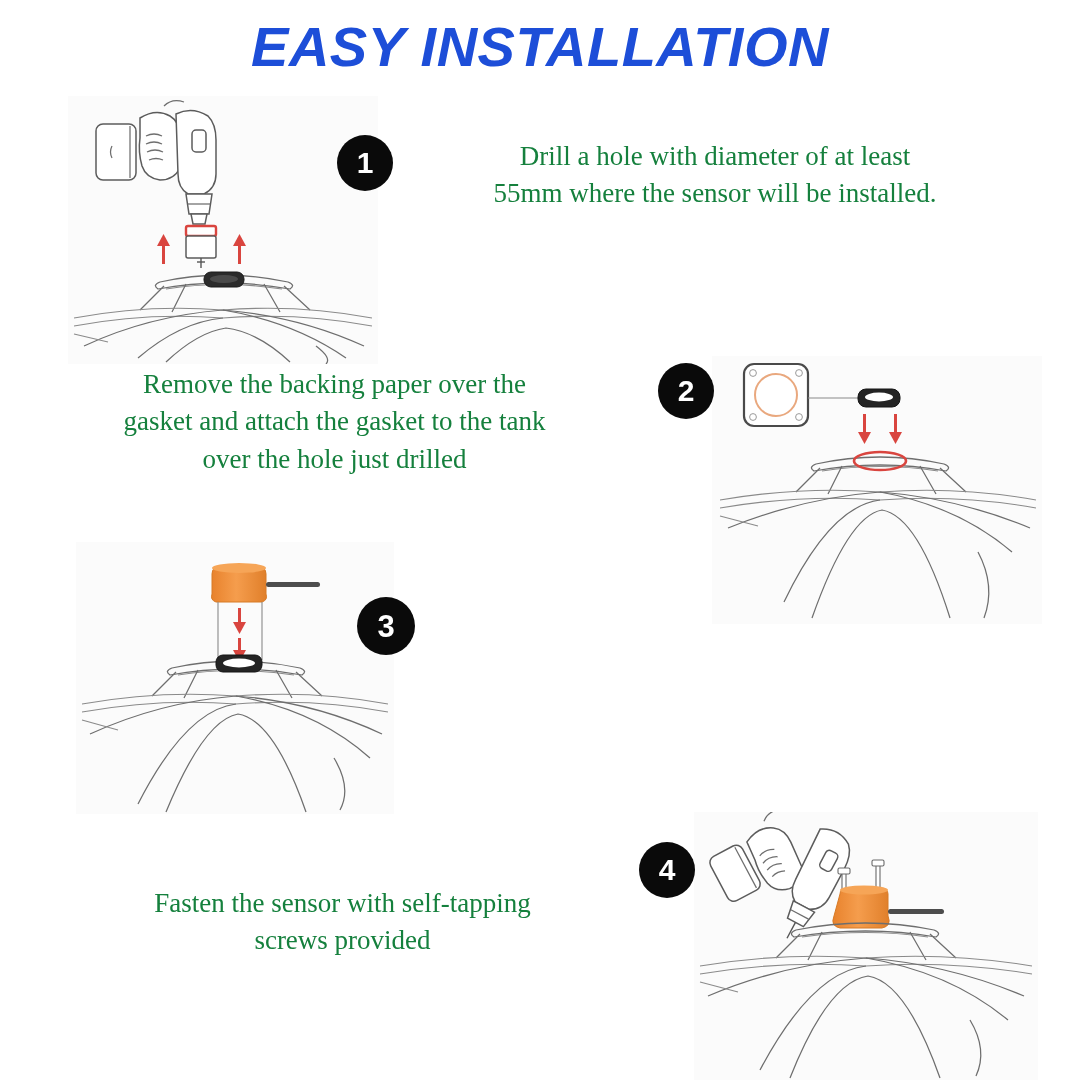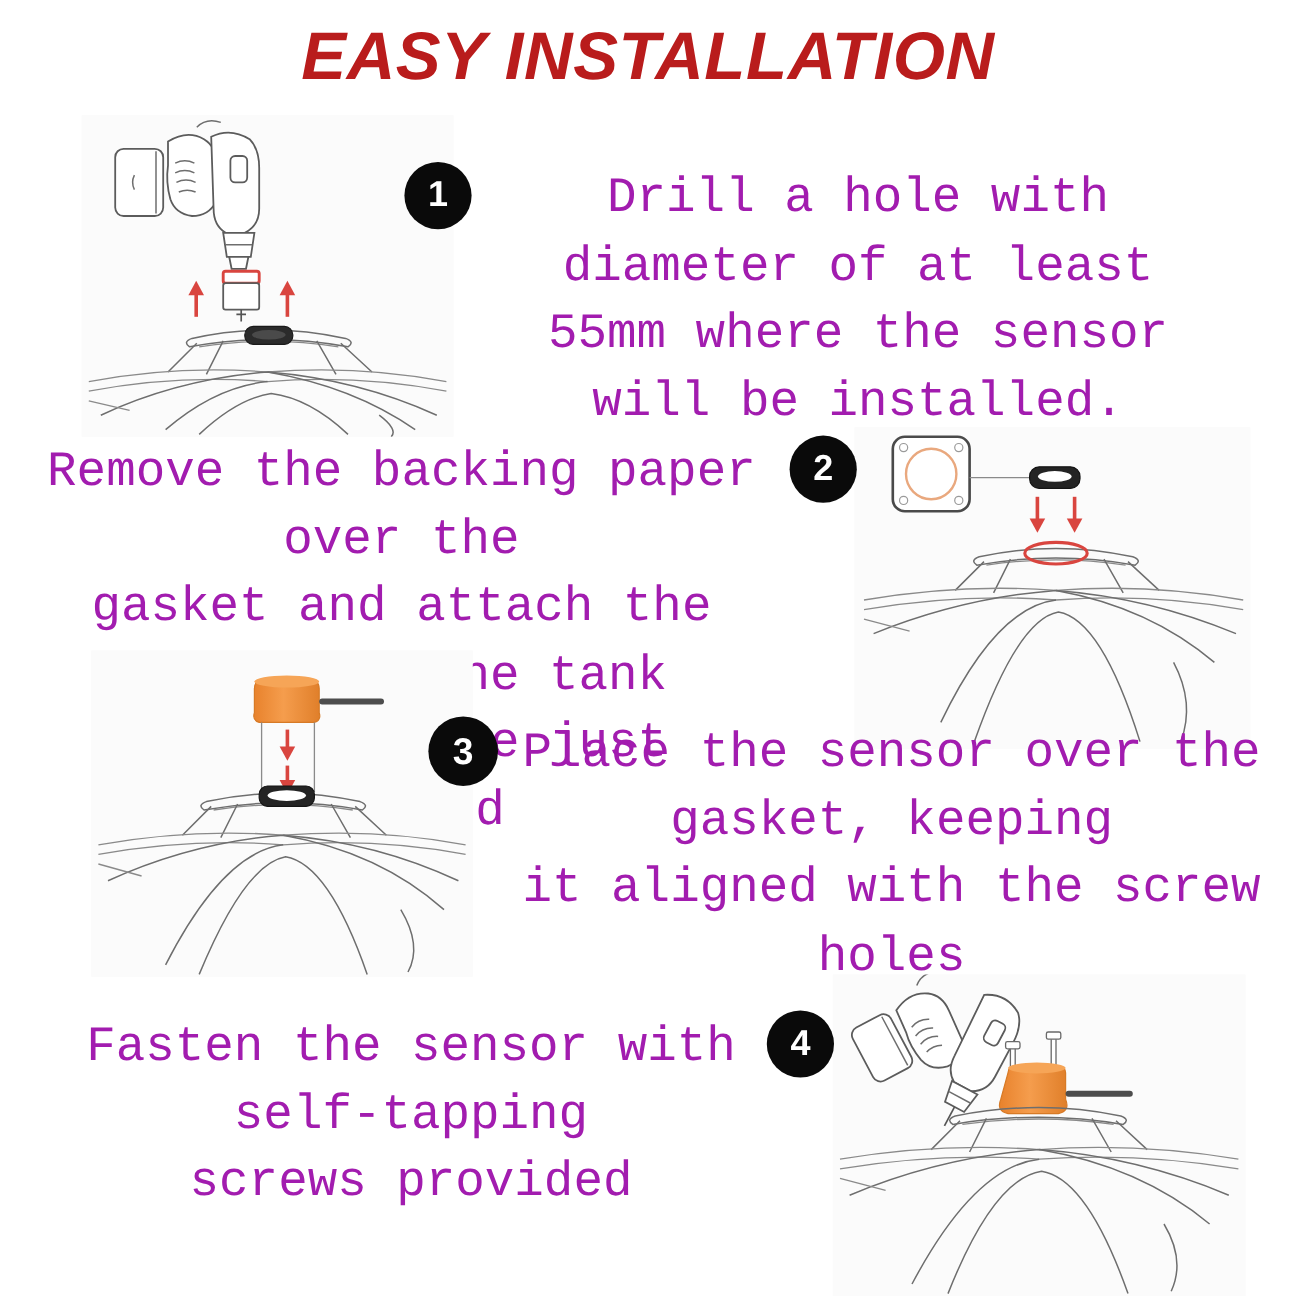--- a/index.html
+++ b/index.html
@@ -21,21 +21,21 @@
     position: absolute;
     top: 14px;
     left: 0;
     width: 1080px;
     text-align: center;
     font-family: "Liberation Sans", sans-serif;
     font-weight: bold;
     font-style: italic;
     font-size: 56px;
     letter-spacing: 0.5px;
-    color: #b91c1c;
+    color: #1d4ed8;
     white-space: nowrap;
   }
 
   
   .panel {
     position: absolute;
     background: #fbfbfb;
   }
   .panel svg { display: block; }
 
@@ -58,31 +58,31 @@
     line-height: 1;
   }
   #badge-1 { left: 337px; top: 135px; width: 56px; height: 56px; font-size: 30px; }
   #badge-2 { left: 658px; top: 363px; width: 56px; height: 56px; font-size: 30px; }
   #badge-3 { left: 357px; top: 597px; width: 58px; height: 58px; font-size: 31px; }
   #badge-4 { left: 639px; top: 842px; width: 56px; height: 56px; font-size: 30px; }
 
   
   .step-text {
     position: absolute;
-    font-family: Liberation Mono, monospace;
-    font-size: 41px;
+    font-family: Liberation Serif, serif;
+    font-size: 27px;
     line-height: 1.38;
-    color: #a21caf;
+    color: #15803d;
     text-align: center;
     white-space: pre-line;
   }
   #text-1 { left: 405px; top: 138px; width: 620px; }
   #text-2 { left: 22px;  top: 366px; width: 625px; }
   #text-3 { left: 428px; top: 600px; width: 630px; }
-  #text-4 { left: 60px;  top: 845px; width: 565px; }
+  #text-4 { left: 60px;  top: 885px; width: 565px; }
 
   
   .ln  { fill: none; stroke: #6e6e6e; stroke-width: 1.25; }
   .ln2 { fill: none; stroke: #555555; stroke-width: 1.4; }
   .lnl { fill: none; stroke: #8a8a8a; stroke-width: 1.1; }
   .tool{ fill: #ffffff; stroke: #5c5c5c; stroke-width: 1.5; }
   .arw { fill: #d9453f; }
 </style>
 </head>
 <body>
@@ -235,22 +235,20 @@
       <path class="ln" d="M14 192 Q84 160 160 154 Q238 160 306 192"></path>
       <path class="ln" d="M62 262 Q110 168 160 162"></path>
       <path class="ln" d="M90 270 Q128 178 162 172 Q198 178 230 270"></path>
       <path class="ln" d="M160 154 Q240 168 294 216"></path>
       <path class="ln" d="M258 216 Q276 246 264 268"></path>
       <path class="lnl" d="M6 178 L42 188"></path>
     </svg>
   </div>
 
   <div class="badge" id="badge-3">3</div>
-  <div class="step-text" id="text-3">Place the sensor over the gasket, keeping
-it aligned with the screw holes</div>
 
   <div class="panel" id="panel-4">
     <svg width="344" height="268" viewBox="0 0 344 268">
       <defs>
         <linearGradient id="org4" x1="0" y1="0" x2="1" y2="0">
           <stop offset="0%" stop-color="#e8822c"></stop>
           <stop offset="45%" stop-color="#f59d4d"></stop>
           <stop offset="100%" stop-color="#e07f2a"></stop>
         </linearGradient>
       </defs>

